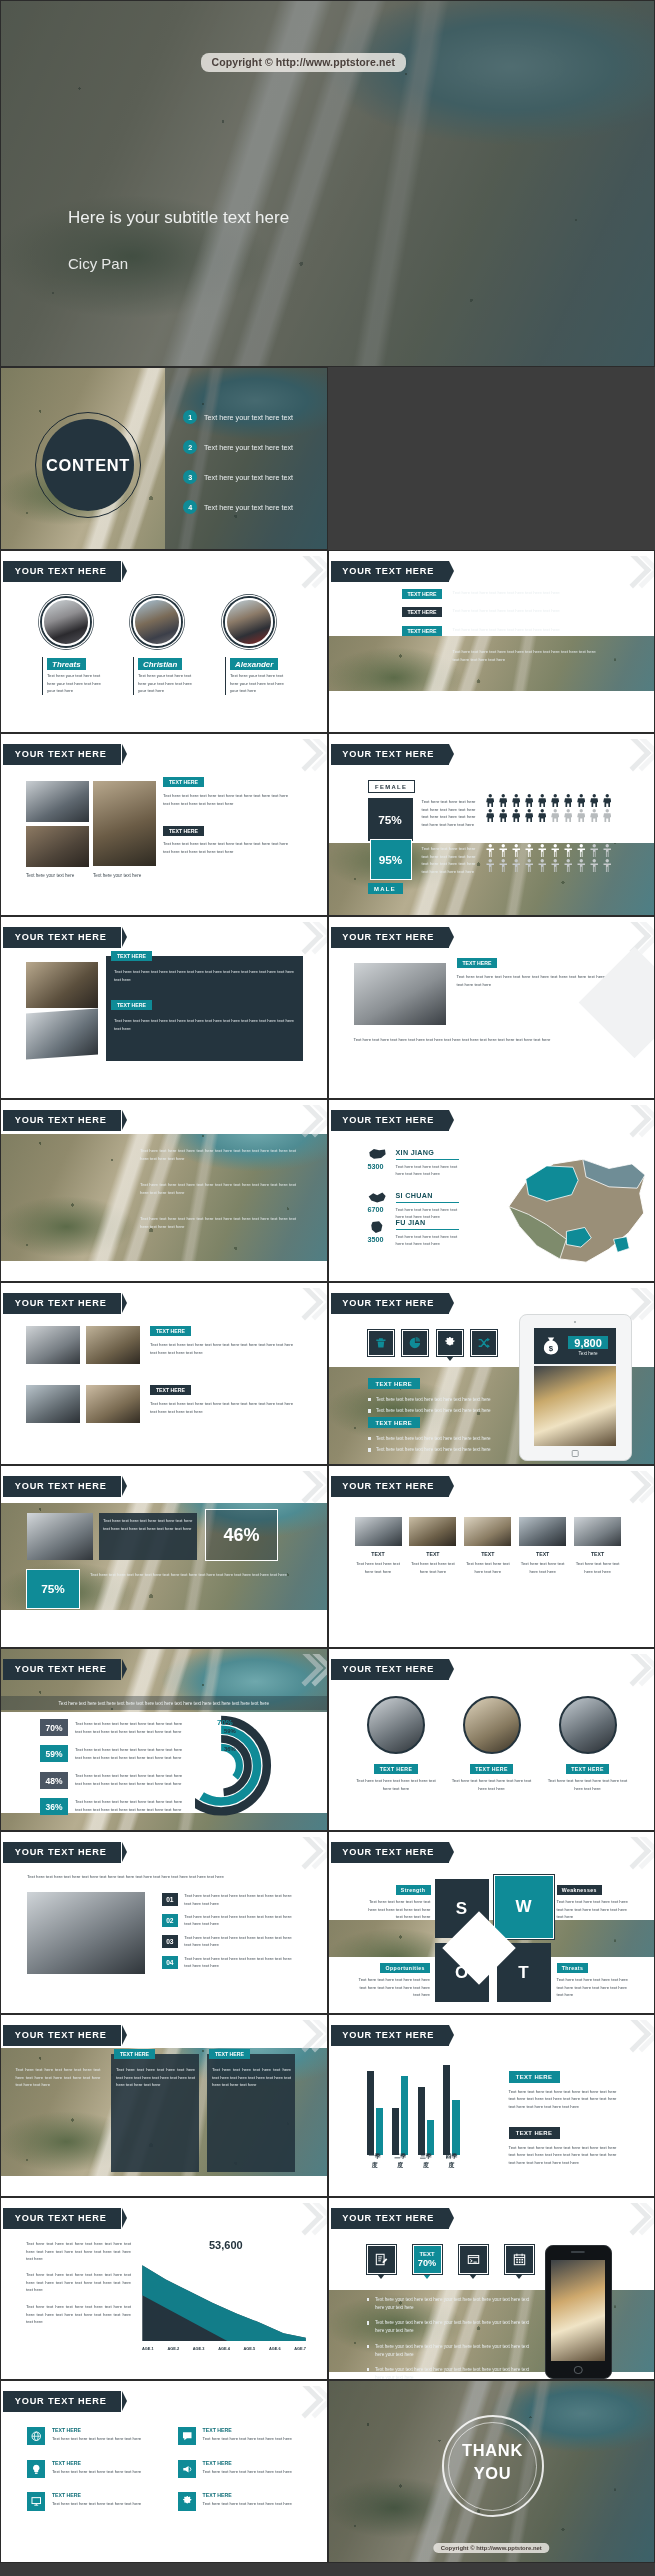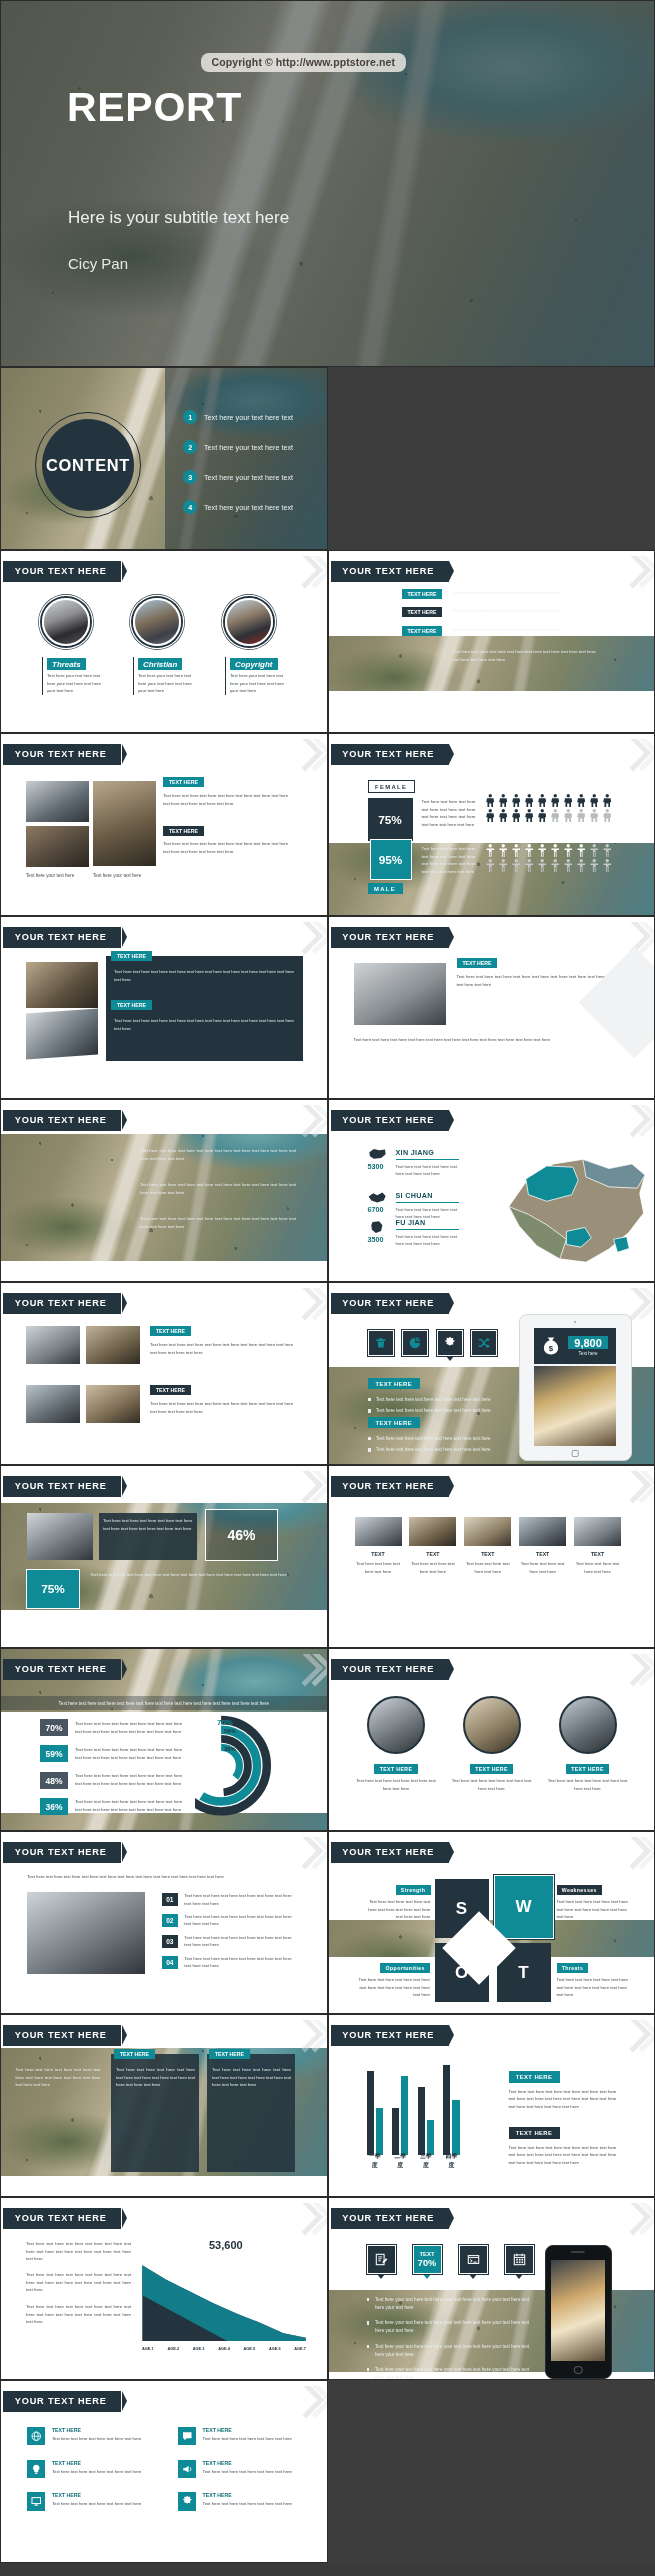--- a/index.html
+++ b/index.html
@@ -140,21 +140,20 @@
 </head>
 <body>
 
 <div class="sheet">
 
   <div class="slide full cover">
     <div class="photo"></div>
     <div class="cover-veil"></div>
     <div class="copyright">Copyright © http://www.pptstore.net</div>
     <div class="cover-title">
-      <div>REPORT</div>
     </div>
     <div class="cover-sub">Here is your subtitle text here</div>
     <div class="cover-author">Cicy Pan</div>
   </div>
 
   <div class="row">
     <div class="slide">
       <div class="photo"></div>
       <div style="position:absolute;left:164px;top:0;right:0;bottom:0;background:rgba(30,44,52,.5)"></div>
       <div class="content-ring"></div>
@@ -196,21 +195,21 @@
       <div style="position:absolute;left:132px;top:47px">
         <div class="avatar av2"></div>
         <div style="margin-top:10.5px" class="lbar">
           <span class="name-chip">Christian</span>
           <div class="body-txt" style="width:60px;margin-top:2.6px">Text here your text here text here your text here text here your text here</div>
         </div>
       </div>
       <div style="position:absolute;left:224px;top:47px">
         <div class="avatar av3"></div>
         <div style="margin-top:10.5px" class="lbar">
-          <span class="name-chip">Copyright</span>
+          <span class="name-chip">Alexander</span>
           <div class="body-txt" style="width:60px;margin-top:2.6px">Text here your text here text here your text here text here your text here</div>
         </div>
       </div>
     </div>
 
     <div class="slide">
       <div class="photo"></div>
       <div style="position:absolute;left:0;top:0;right:0;height:85px;background:#fff"></div>
       <div style="position:absolute;left:0;bottom:0;right:0;height:41px;background:#fff"></div>
       <div class="tag">YOUR TEXT HERE</div>
@@ -622,21 +621,21 @@
       <div style="position:absolute;left:0;top:0;right:0;height:37px;background:#fff"></div>
       <div style="position:absolute;left:0;bottom:0;right:0;height:37px;background:#fff"></div>
       <div class="tag">YOUR TEXT HERE</div>
       <div class="chev">
           <span></span>
           <span class="b"></span>
         </div>
       <div style="position:absolute;left:26px;top:47px;width:66px;height:47px;background:linear-gradient(150deg,#d3d7da,#6f777d 60%,#30353a)"></div>
       <div style="position:absolute;left:98px;top:47px;width:98px;height:47px;background:rgba(36,52,62,.92)"></div>
       <div class="body-txt-w" style="position:absolute;left:102px;top:51px;width:90px">Text here text here text here text here text here text here text here text here text here text here</div>
-      <div style="position:absolute;left:204px;top:43px;width:73px;height:52px;border:1.3px solid #fff;display:flex;align-items:center;justify-content:center;color:#fff;font-size:14px;font-weight:bold;background:rgba(20,32,40,.35)">46%</div>
+      <div style="position:absolute;left:204px;top:43px;width:73px;height:52px;border:1.3px solid #fff;display:flex;align-items:center;justify-content:center;color:#fff;font-size:18px;font-weight:bold;background:rgba(20,32,40,.35)">46%</div>
       <div style="position:absolute;left:26px;top:104px;width:52px;height:38px;background:#0f8b97;display:flex;align-items:center;justify-content:center;color:#fff;font-size:11.8px;font-weight:bold;outline:1.3px solid #fff">75%</div>
       <div class="body-txt-w" style="position:absolute;left:89px;top:105px;width:204px;text-align:justify">Text here text here text here text here text here text here text here text here text here text here text here</div>
     </div>
 
     <div class="slide">
       <div class="tag">YOUR TEXT HERE</div>
       <div class="chev">
           <span></span>
           <span class="b"></span>
         </div>
@@ -1038,16 +1037,25 @@
               </svg>
             </div>
           <div>
               <div style="color:#0f6e78;font-size:5.2px;font-weight:bold">TEXT HERE</div>
               <div class="body-txt" style="margin-top:2px">Text here text here text here text here text here</div>
             </div>
         </div>
       </div>
     </div>
 
+    <div class="slide">
+      <div class="photo"></div>
+      <div style="position:absolute;inset:0;background:rgba(30,44,52,.35)"></div>
+      <div class="ty-ring" style="left:113px;top:34px;width:102px;height:102px"></div>
+      <div class="ty-ring" style="left:119px;top:41px;width:89px;height:89px;border-width:1.3px;border-color:rgba(255,255,255,.6)"></div>
+      <div class="ty-text" style="left:113px;top:60px;width:102px;font-size:16.4px;letter-spacing:0.7px">THANK</div>
+      <div class="ty-text" style="left:113px;top:83px;width:102px;font-size:16.4px;letter-spacing:0.7px">YOU</div>
+      <div style="position:absolute;left:50%;transform:translateX(-50%);bottom:9.2px;background:rgba(238,236,230,.82);color:#4a403c;font-weight:bold;font-size:5.9px;padding:2px 7.2px;border-radius:5.9px;white-space:nowrap">Copyright © http://www.pptstore.net</div>
+    </div>
   </div>
 
 </div>
 
 
 </body></html>

